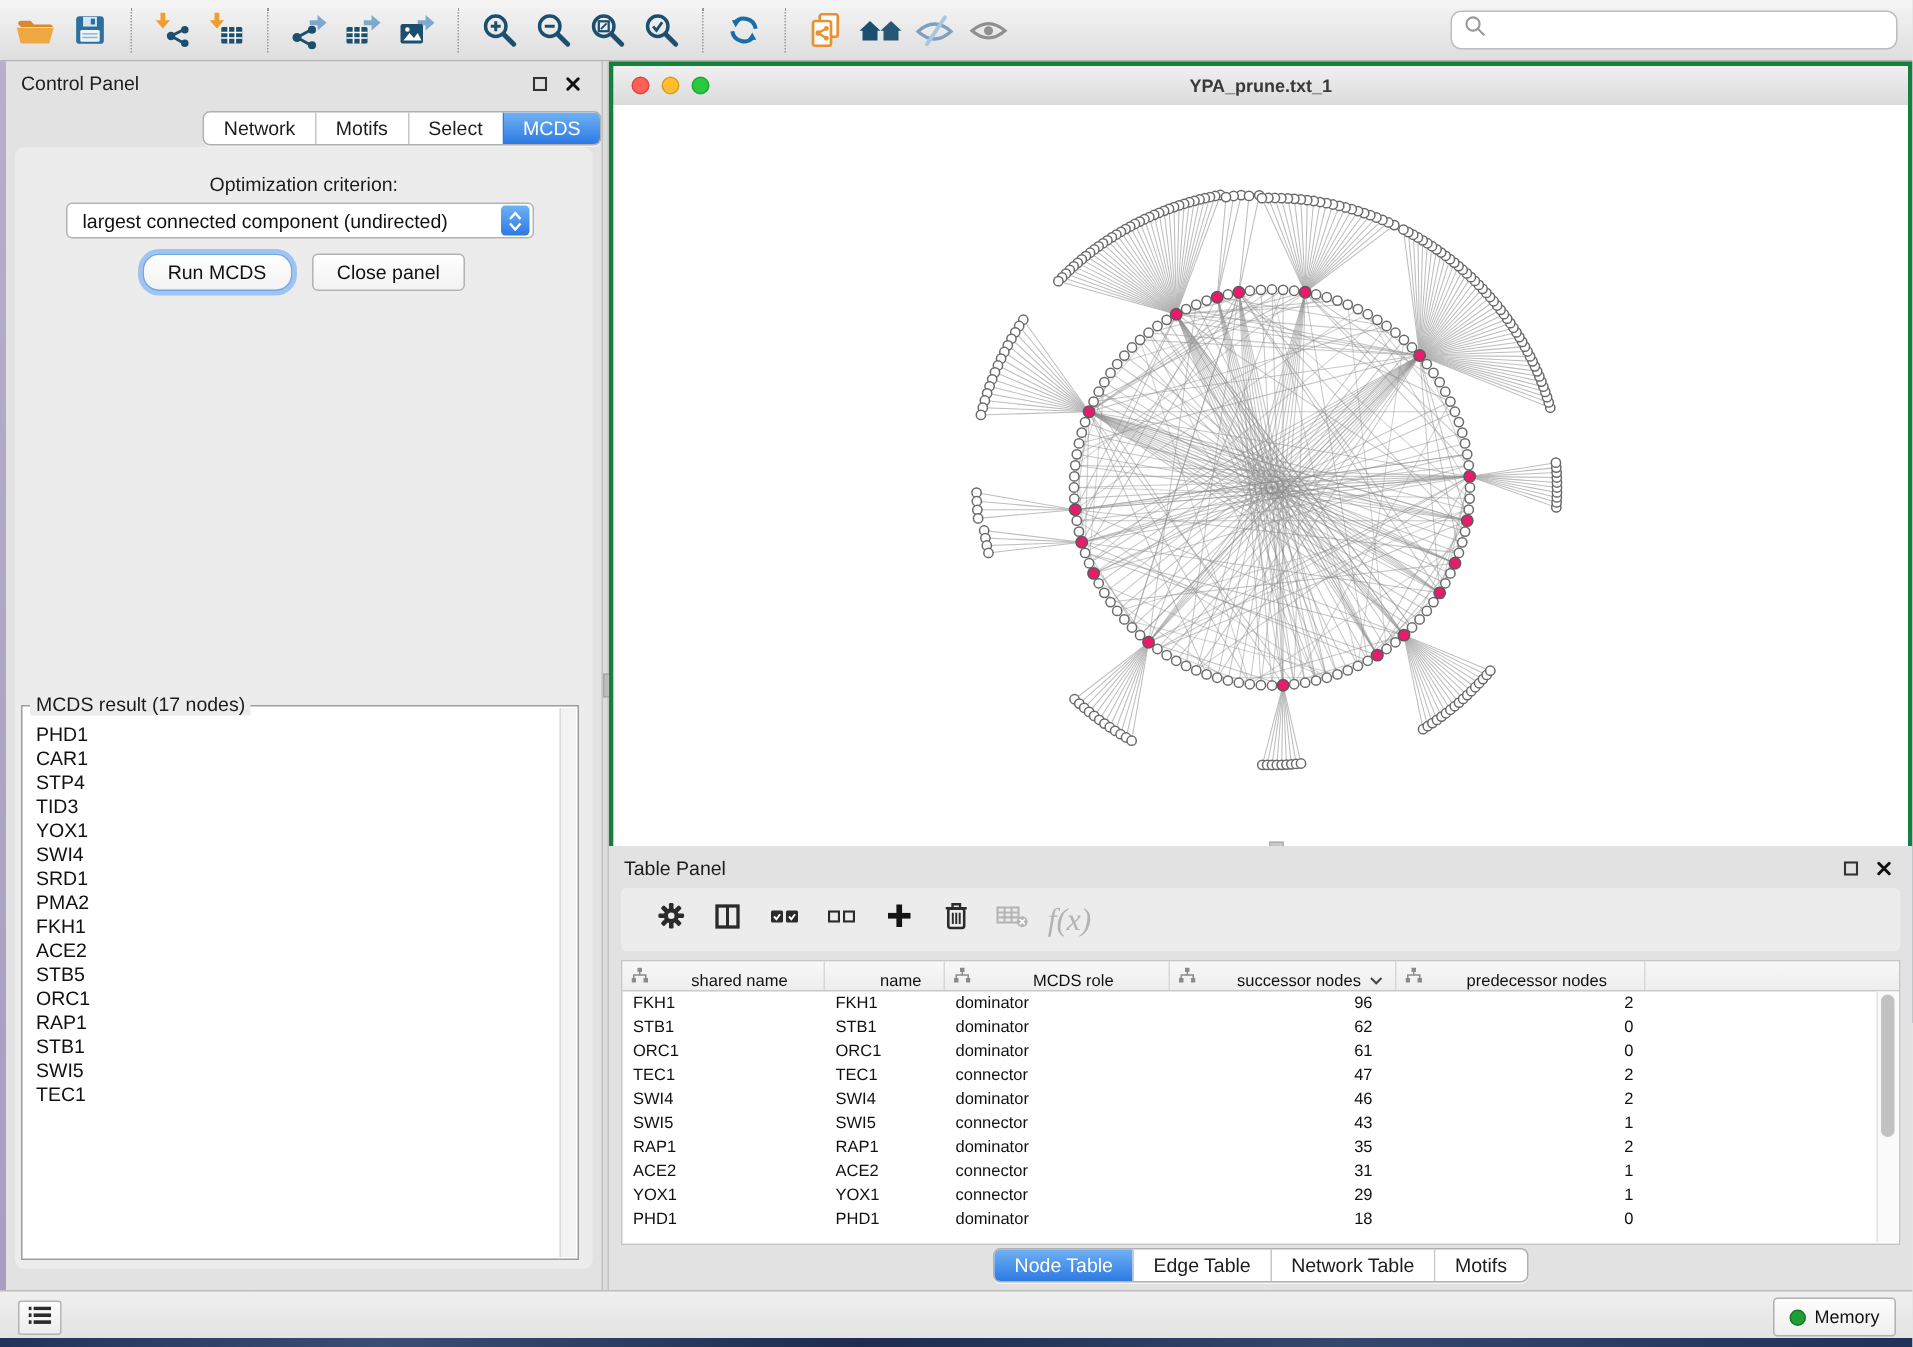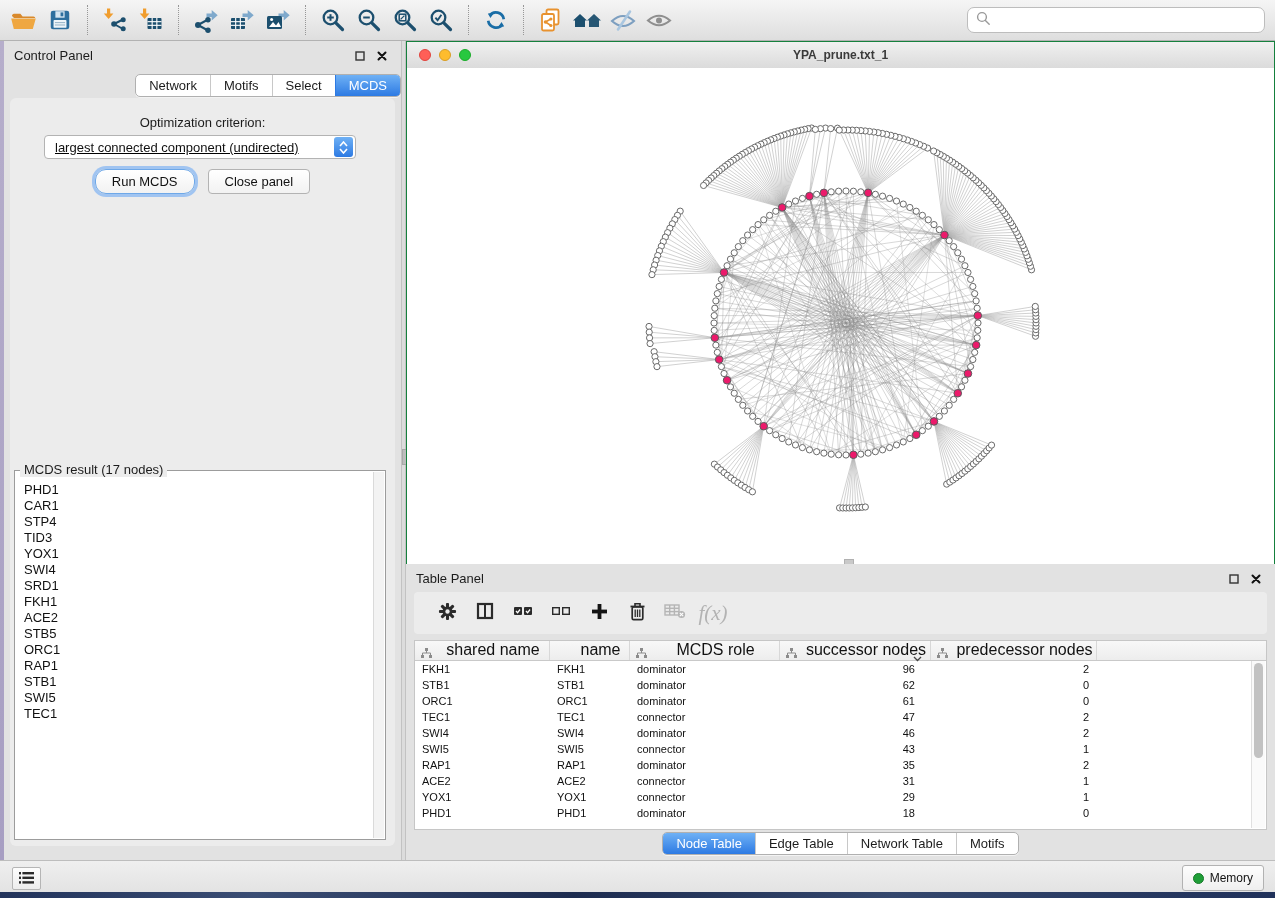--- a/index.html
+++ b/index.html
@@ -26,58 +26,58 @@
   .panel-ctl{position:absolute;top:8px;width:14px;height:14px;display:flex;align-items:center;justify-content:center;}
   .seg{display:inline-flex;background:#fff;border:1px solid #b0b0b0;border-radius:5px;height:21px;font-size:13px;box-shadow:0 1px 0 rgba(255,255,255,.6);}
   .seg .s{padding:0 13px;display:flex;align-items:center;color:#1c1c1c;border-left:1px solid #c8c8c8;white-space:nowrap;}
   .seg .s:first-child{border-left:none;border-radius:4px 0 0 4px;}
   .seg .s:last-child{border-radius:0 4px 4px 0;}
   .seg .s.active{background:linear-gradient(#6fb1f5,#2d7ae3);color:#fff;border-left-color:#2d7ae3;}
   #cp-tabs{position:absolute;left:0;top:33px;width:100%;display:flex;justify-content:flex-end;}
   #cp-content{position:absolute;left:6px;top:57px;width:385px;height:748px;background:#ececec;border-radius:6px;}
   #opt-label{position:absolute;left:0;top:17px;width:100%;text-align:center;font-size:13px;color:#1c1c1c;}
   #opt-select{position:absolute;left:34px;top:37px;width:312px;height:24px;background:#fff;border:1px solid #b3b3b3;
-              border-radius:4px;display:flex;align-items:center;box-sizing:border-box;text-decoration:underline;}
+              border-radius:4px;display:flex;align-items:center;box-sizing:border-box;}
   #opt-select .val{flex:1;font-size:13px;color:#111;padding-left:10px;white-space:nowrap;}
   #opt-select .stepper{width:19px;height:20px;margin-right:2px;border-radius:3px;
               background:linear-gradient(#6fb1f5,#2d7ae3);display:flex;flex-direction:column;align-items:center;justify-content:center;gap:1px;}
   .cp-buttons{position:absolute;left:0;top:71px;width:100%;display:flex;justify-content:center;gap:13px;}
   .mac-btn{height:23px;background:linear-gradient(#ffffff,#f2f2f2);border:1px solid #b3b3b3;border-radius:4px;
            font-size:13px;color:#111;display:flex;align-items:center;padding:0 16px;}
   .mac-btn.focus{box-shadow:0 0 0 3px rgba(110,170,245,.6);border-color:#6ea8e8;border-radius:11px;}
   #result-box{position:absolute;left:4px;top:372px;width:370px;height:368px;border:1px solid #9c9c9c;background:#fff;}
   #result-legend{position:absolute;left:5px;top:-9px;background:#ececec;padding:0 4px;font-size:13px;color:#1c1c1c;white-space:nowrap;}
   #result-list{position:absolute;left:1px;top:3px;right:12px;bottom:1px;overflow:hidden;padding:8px 0 0 8px;}
   #result-list div{font-size:13px;line-height:16px;color:#111;}
   #result-scroll{position:absolute;right:1px;top:1px;bottom:1px;width:10px;background:#f3f3f3;border-left:1px solid #dadada;}
   
   #v-splitter{position:absolute;left:401px;top:41px;width:5px;height:819px;background:#dcdcdc;
               border-left:1px solid #c2c2c2;border-right:1px solid #c2c2c2;box-sizing:border-box;}
   #v-handle{position:absolute;left:0px;top:408px;width:3px;height:14px;background:#bdbdbd;border:1px solid #a8a8a8;}
   #h-handle{position:absolute;left:437px;top:517px;width:8px;height:5px;background:#c9c9c9;border:1px solid #b1b1b1;}
   
   #network-panel{position:absolute;left:406px;top:41px;width:869px;height:641px;box-sizing:border-box;
-                 border:1px solid #15803d;background:#f0abfc;}
+                 border:3px solid #15803d;background:#f0abfc;}
   #net-titlebar{position:absolute;left:0;top:0;right:0;height:26px;background:linear-gradient(#f0f0f0,#dbdbdb);
                 border-bottom:1px solid #c0c0c0;display:flex;align-items:center;}
   .tl{width:12px;height:12px;border-radius:50%;margin-left:8px;box-sizing:border-box;}
   .tl.red{background:#ff5f57;border:1px solid #e0443e;margin-left:12px;}
   .tl.yellow{background:#febc2e;border:1px solid #d89e24;}
   .tl.green{background:#28c840;border:1px solid #1aab29;}
   #net-title{position:absolute;left:0;right:0;text-align:center;font-size:12px;font-weight:bold;color:#3a3a3a;}
   #net-canvas{position:absolute;left:0;top:26px;right:0;bottom:0;background:#fff;}
   
   #table-panel{position:absolute;left:406px;top:564px;width:869px;height:296px;background:#e2e2e2;box-sizing:border-box;}
   #tp-toolbar{position:absolute;left:8px;top:28px;width:853px;height:42px;background:#ececec;border-radius:4px;
               display:flex;align-items:center;padding-left:14px;box-sizing:border-box;gap:0;}
   .tp-ico{width:38px;height:30px;display:flex;align-items:center;justify-content:center;}
   .fx-label{font-family:"Liberation Serif",serif;font-style:italic;font-size:21px;color:#b3b3b3;}
   #grid-wrap{position:absolute;left:8px;top:76px;width:853px;height:190px;background:#fff;border:1px solid #c6c6c6;box-sizing:border-box;overflow:hidden;}
   #grid-header{display:flex;height:19px;border-bottom:1px solid #c9c9c9;background:linear-gradient(#f8f8f8,#ededed);}
-  .hcell{position:relative;display:flex;align-items:flex-start;justify-content:center;font-size:16px;color:#111;
+  .hcell{position:relative;display:flex;align-items:flex-end;justify-content:center;font-size:11px;color:#111;
          border-right:1px solid #d8d8d8;box-sizing:border-box;flex:0 0 auto;padding-left:22px;}
   .hcell .tree{position:absolute;left:6px;top:4px;}
   .hcell .chev{position:absolute;right:8px;top:7px;}
   .grid-row{display:flex;height:16px;align-items:center;}
   .gcell{font-size:11px;color:#111;box-sizing:border-box;flex:0 0 auto;white-space:nowrap;overflow:hidden;}
   .gcell.left{padding-left:7px;text-align:left;}
   .gcell.right{text-align:right;}
   #grid-scroll{position:absolute;right:1px;top:20px;bottom:1px;width:13px;background:#fafafa;border-left:1px solid #e0e0e0;}
   #grid-thumb{position:absolute;right:2px;top:2px;width:9px;height:95px;background:#c2c2c2;border-radius:5px;}
   #tp-tabs{position:absolute;left:0;top:268px;width:100%;display:flex;justify-content:center;}
@@ -334,20 +334,21 @@
     <div id="result-box">
       <span id="result-legend">MCDS result (17 nodes)</span>
       <div id="result-list">
           <div>PHD1</div>
           <div>CAR1</div>
           <div>STP4</div>
           <div>TID3</div>
           <div>YOX1</div>
           <div>SWI4</div>
           <div>SRD1</div>
+          <div>PMA2</div>
           <div>FKH1</div>
           <div>ACE2</div>
           <div>STB5</div>
           <div>ORC1</div>
           <div>RAP1</div>
           <div>STB1</div>
           <div>SWI5</div>
           <div>TEC1</div>
         </div>
       <div id="result-scroll"></div>

